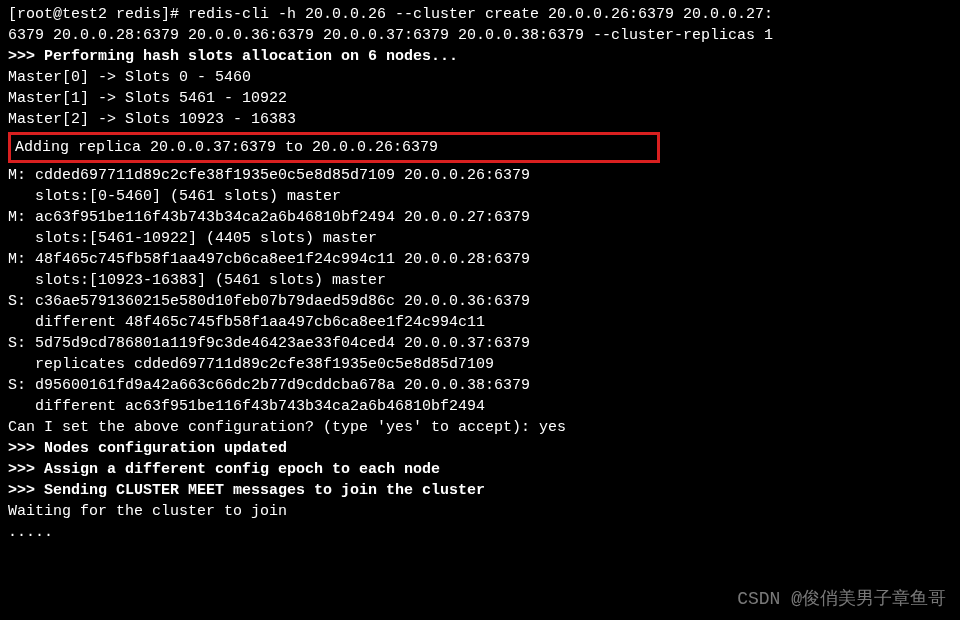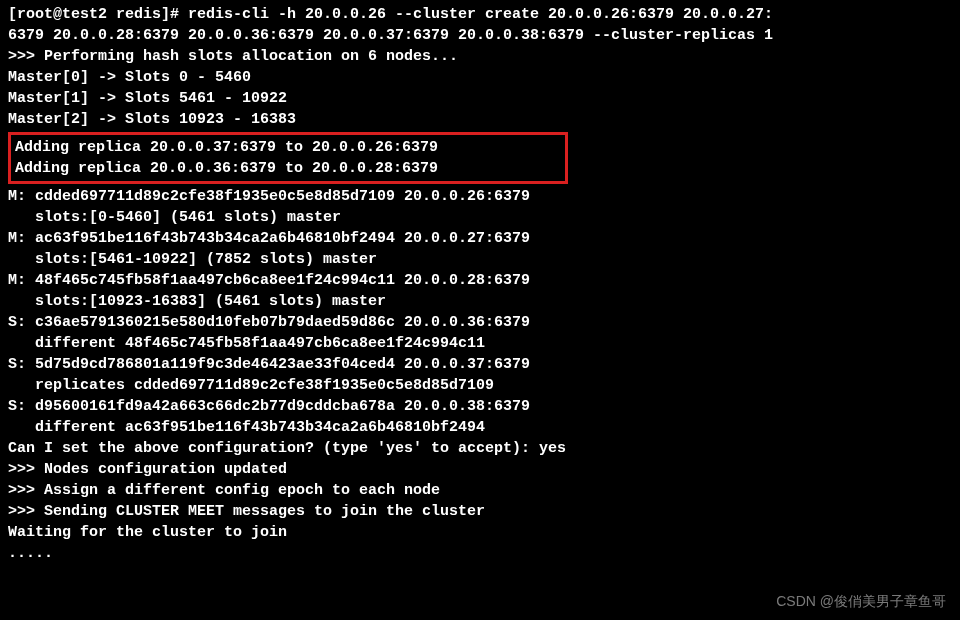--- a/index.html
+++ b/index.html
@@ -14,65 +14,64 @@
       line-height: 1.4;
       color: #fff;
       width: 960px;
       height: 620px;
       overflow: hidden;
       padding: 4px 8px;
       position: relative;
     }
     .line {
       white-space: pre;
-      font-weight: bold;
+      font-weight: normal;
     }
     .bold {
       font-weight: bold;
     }
     .highlight-box {
       border: 3px solid #d92020;
       padding: 2px 4px;
       margin: 2px 0;
       display: inline-block;
-      width: 560px;
+      width: 652px;
     }
     .watermark {
       position: absolute;
       right: 14px;
       bottom: 8px;
       color: rgba(220,220,220,0.55);
-      font-family: Liberation Sans, sans-serif;
-      font-size: 14px;
+      font-family: Liberation Mono, monospace;
+      font-size: 18px;
     }
   </style>
 </head>
 <body>
 
 
 
 
 
 <div class="line">[root@test2 redis]# redis-cli -h 20.0.0.26 --cluster create 20.0.0.26:6379 20.0.0.27:</div>
 <div class="line">6379 20.0.0.28:6379 20.0.0.36:6379 20.0.0.37:6379 20.0.0.38:6379 --cluster-replicas 1</div>
 <div class="line"></div>
 <div class="line bold">&gt;&gt;&gt; Performing hash slots allocation on 6 nodes...</div>
 <div class="line">Master[0] -&gt; Slots 0 - 5460</div>
 <div class="line">Master[1] -&gt; Slots 5461 - 10922</div>
 <div class="line">Master[2] -&gt; Slots 10923 - 16383</div>
 
 <div class="highlight-box">
   <div class="line">Adding replica 20.0.0.37:6379 to 20.0.0.26:6379</div>
-  <div class="line">Adding replica 20.0.0.36:6379 to 20.0.0.28:6379</div>
 </div>
 
 <div class="line">M: cdded697711d89c2cfe38f1935e0c5e8d85d7109 20.0.0.26:6379</div>
 <div class="line">   slots:[0-5460] (5461 slots) master</div>
 <div class="line">M: ac63f951be116f43b743b34ca2a6b46810bf2494 20.0.0.27:6379</div>
-<div class="line">   slots:[5461-10922] (7852 slots) master</div>
+<div class="line">   slots:[5461-10922] (4405 slots) master</div>
 <div class="line">M: 48f465c745fb58f1aa497cb6ca8ee1f24c994c11 20.0.0.28:6379</div>
 <div class="line">   slots:[10923-16383] (5461 slots) master</div>
 <div class="line">S: c36ae5791360215e580d10feb07b79daed59d86c 20.0.0.36:6379</div>
 <div class="line">   different 48f465c745fb58f1aa497cb6ca8ee1f24c994c11</div>
 <div class="line">S: 5d75d9cd786801a119f9c3de46423ae33f04ced4 20.0.0.37:6379</div>
 <div class="line">   replicates cdded697711d89c2cfe38f1935e0c5e8d85d7109</div>
 <div class="line">S: d95600161fd9a42a663c66dc2b77d9cddcba678a 20.0.0.38:6379</div>
 <div class="line">   different ac63f951be116f43b743b34ca2a6b46810bf2494</div>
 <div class="line">Can I set the above configuration? (type 'yes' to accept): yes</div>
 <div class="line bold">&gt;&gt;&gt; Nodes configuration updated</div>

